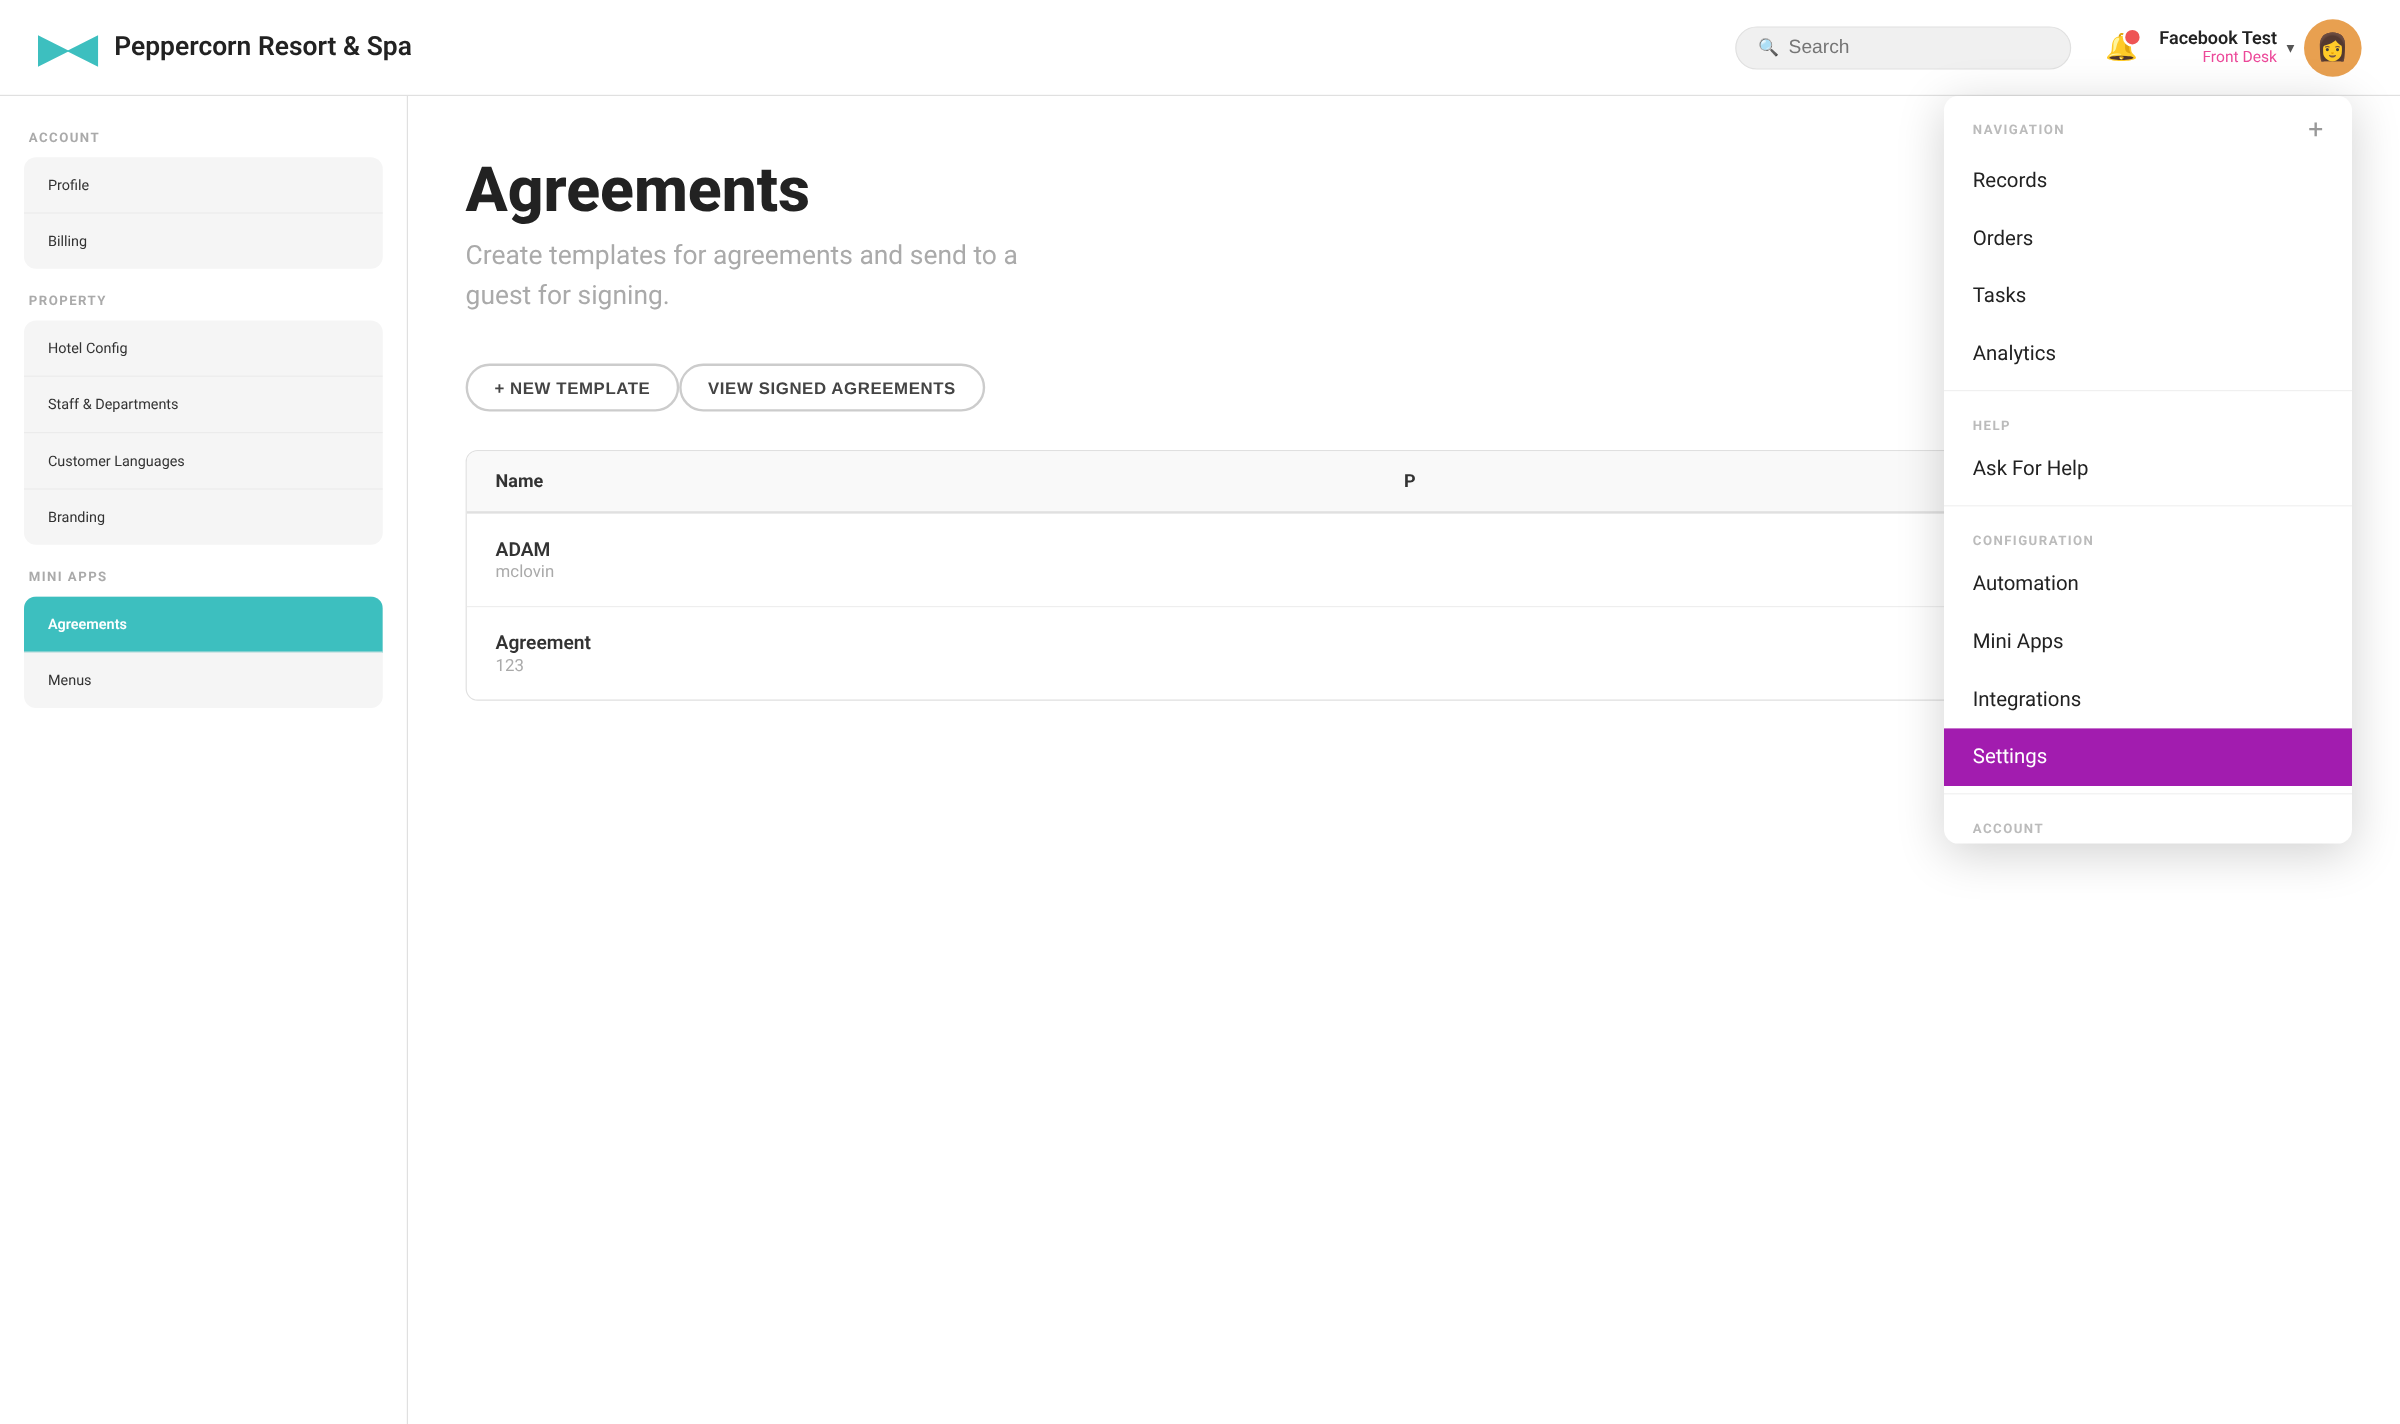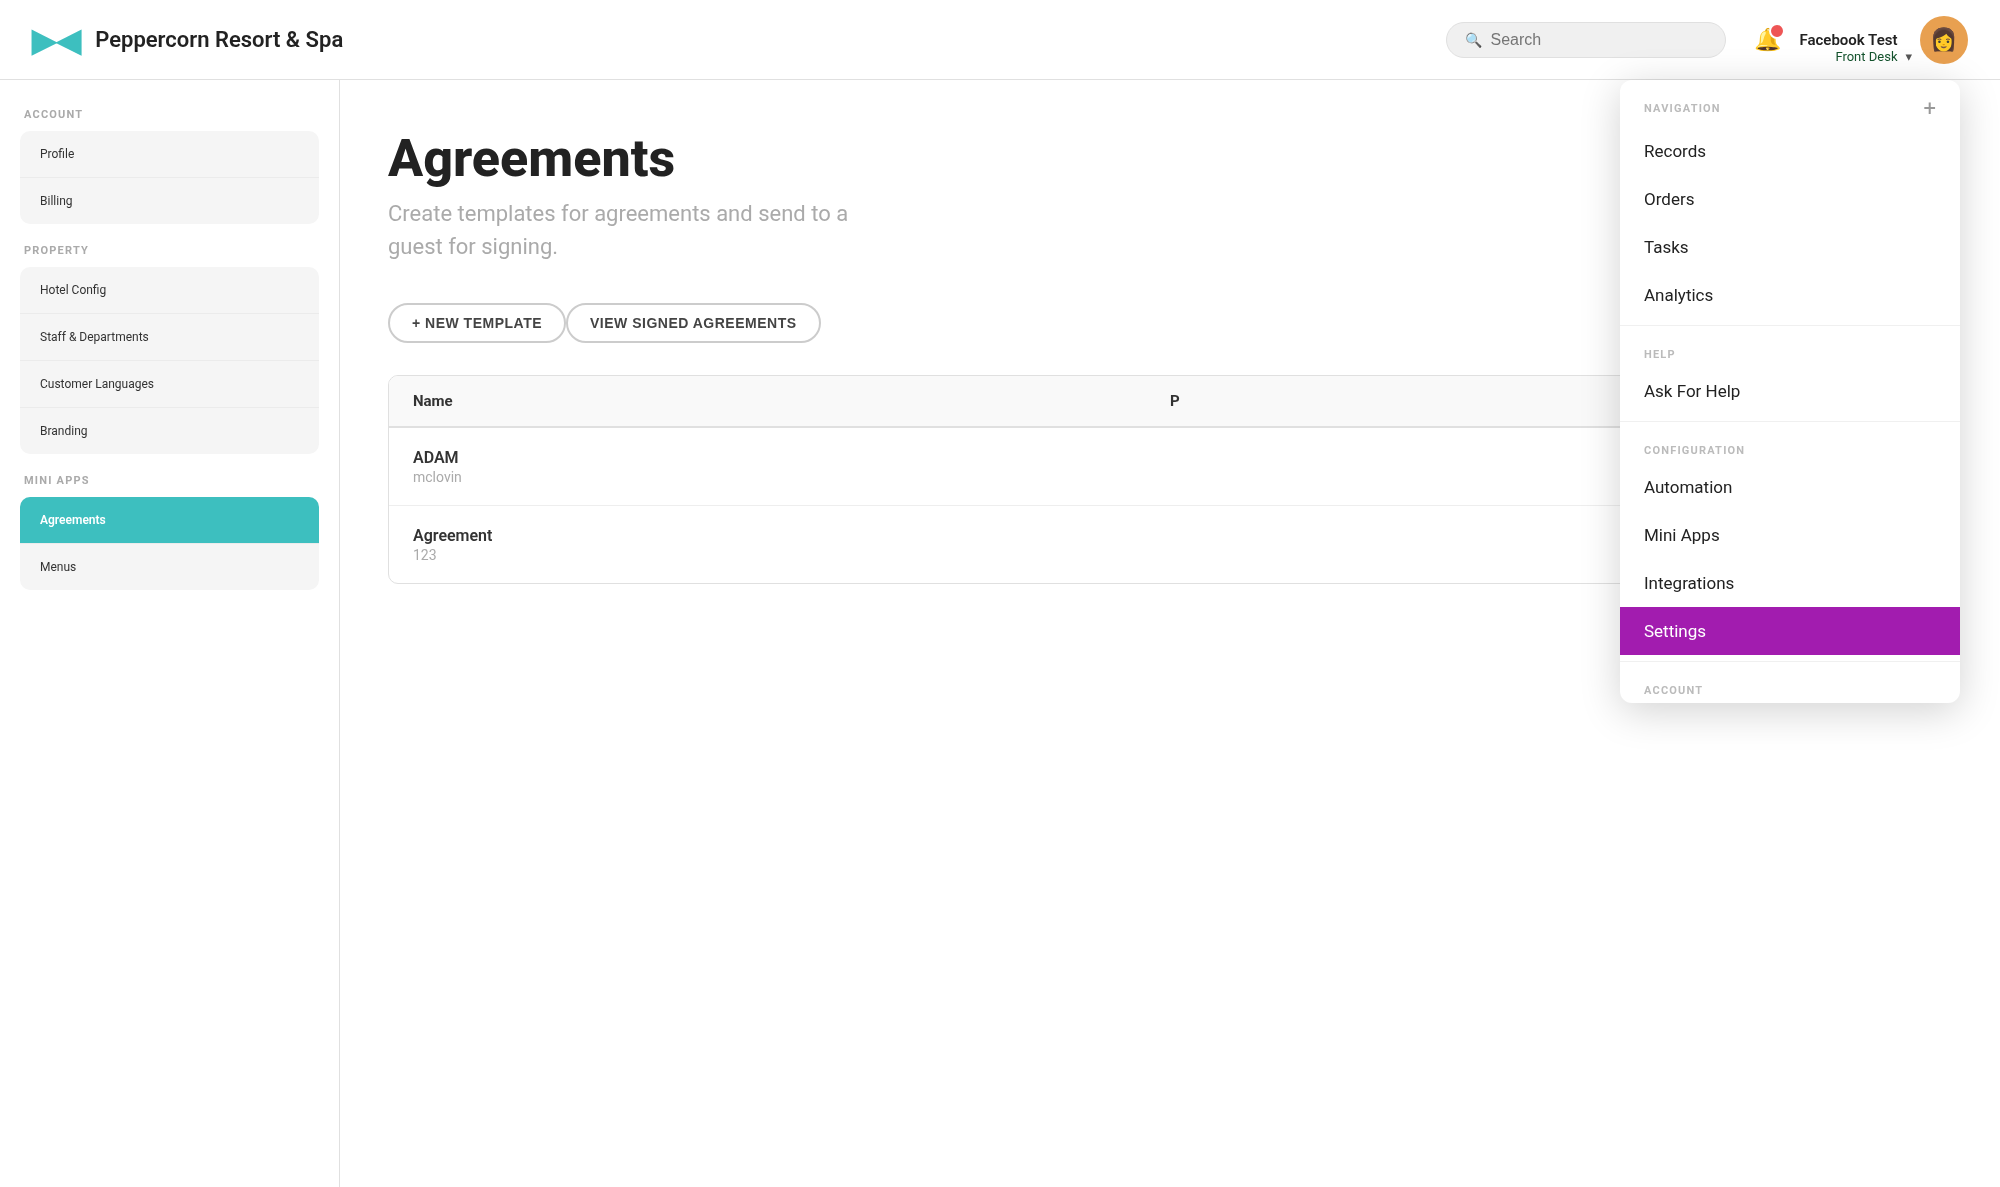--- a/index.html
+++ b/index.html
@@ -68,27 +68,27 @@
       top: -4px;
       right: -4px;
       width: 16px;
       height: 16px;
       background: #e55;
       border-radius: 50%;
       border: 2px solid #fff;
     }
     .user-info {
       display: flex;
-      align-items: flex-end;
+      align-items: center;
       gap: 8px;
       cursor: pointer;
     }
     .user-text { text-align: right; }
     .user-name { font-size: 15px; font-weight: 600; color: #222; }
-    .user-role { font-size: 13px; color: #14532d; }
+    .user-role { font-size: 13px; color: #ec4899; }
     .chevron-down { font-size: 13px; color: #555; }
     .avatar {
       width: 48px; height: 48px;
       border-radius: 50%;
       background: #e8a050;
       display: flex; align-items: center; justify-content: center;
       font-size: 22px;
       overflow: hidden;
     }
 

